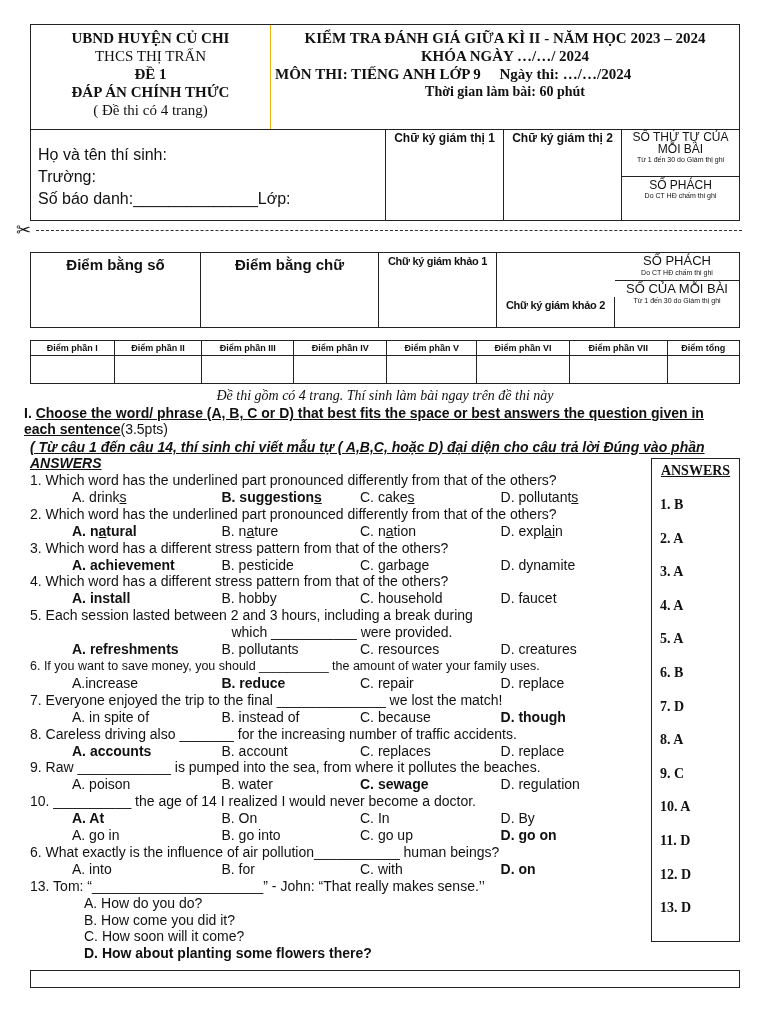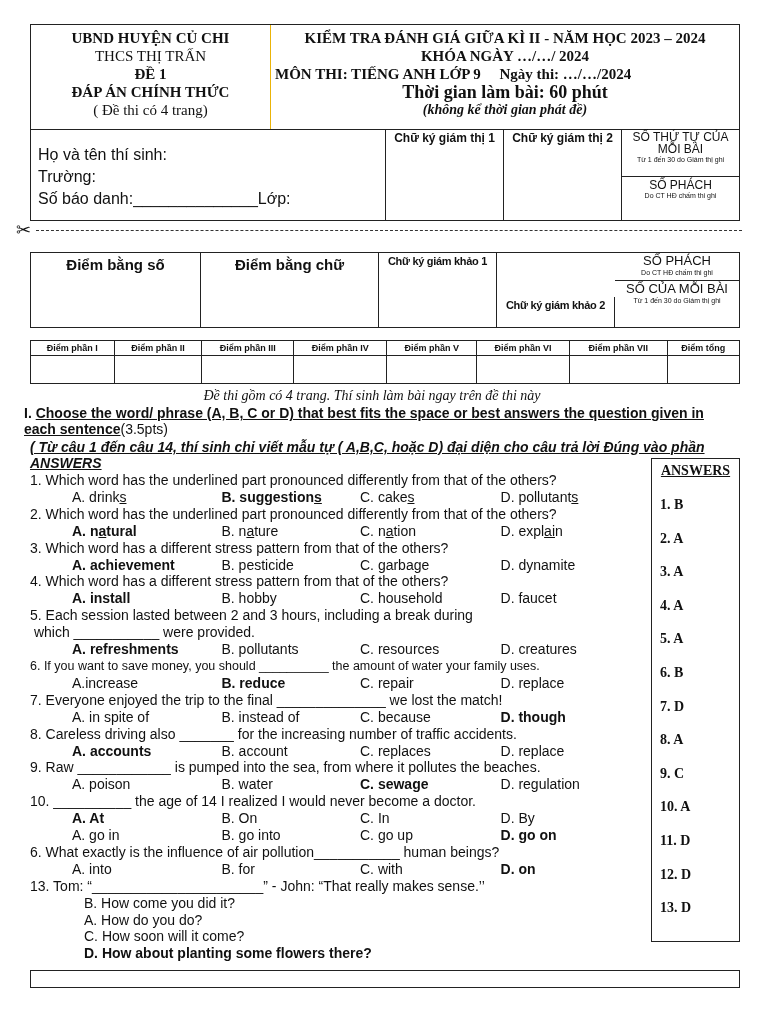--- a/index.html
+++ b/index.html
@@ -5,21 +5,21 @@
   * { box-sizing: border-box; margin: 0; padding: 0; }
   html, body { width: 768px; height: 1024px; background: #ffffff; overflow: hidden; }
   body { position: relative; color: #111; font-family: "Liberation Sans", sans-serif; }
   .abs { position: absolute; }
 
   
   #hdr { left: 30px; top: 24px; width: 710px; height: 106px; border: 1px solid #222; display: flex; }
   #hdr-left { width: 240px; border-right: 1px solid #eab308; text-align: center; font-family: "Liberation Serif", serif; font-size: 15px; line-height: 18px; padding-top: 4px; }
   #hdr-right { flex: 1; text-align: center; font-family: "Liberation Serif", serif; font-size: 15px; line-height: 18px; padding-top: 4px; font-weight: bold; }
   #hdr-right .l3 { text-align: left; padding-left: 4px; }
-  #hdr-right .l4 { font-size: 18px; }
+  #hdr-right .l4 { font-size: 14px; }
   #hdr-right .l5 { font-size: 14px; font-style: italic; }
 
   
   #cand { left: 30px; top: 129px; width: 710px; height: 92px; border: 1px solid #222; border-top: none; display: flex; }
   #cand-info { width: 355px; border-right: 1px solid #222; padding: 15px 0 0 7px; font-size: 16px; line-height: 22px; }
   .sig { border-right: 1px solid #222; font-size: 12px; font-weight: bold; text-align: center; padding-top: 2px; }
   #sig1 { width: 118px; }
   #sig2 { width: 118px; }
   #sothutu { flex: 1; display: flex; flex-direction: column; }
   #sothutu .top { height: 48px; border-bottom: 1px solid #222; text-align: center; font-size: 12px; line-height: 12px; padding-top: 2px; }
@@ -41,21 +41,21 @@
   #g-phach { flex: 1; display: flex; flex-direction: column; }
   #g-phach .top { height: 28px; border-bottom: 1px solid #222; text-align: center; font-size: 13px; line-height: 14px; padding-top: 1px; }
   #g-phach .bot { flex: 1; text-align: center; font-size: 13px; line-height: 14px; padding-top: 1px; }
 
   
   #parts { left: 30px; top: 340px; width: 710px; border-collapse: collapse; }
   #parts th { border: 1px solid #222; font-size: 9px; font-weight: bold; height: 15px; margin-top: 40px; }
   #parts td { border: 1px solid #222; height: 28px; }
 
   
-  #note { left: 17px; top: 388px; width: 710px; text-align: center; font-family: "Liberation Serif", serif; font-style: italic; font-size: 14px; }
+  #note { left: 30px; top: 388px; width: 710px; text-align: center; font-family: "Liberation Serif", serif; font-style: italic; font-size: 14px; }
   #sec-title { left: 24px; top: 405px; width: 700px; font-size: 14px; font-weight: bold; line-height: 16px; }
   #sec-title .u { text-decoration: underline; }
   #sec-title .pts { font-weight: bold; }
   #sec-sub { left: 30px; top: 439px; width: 700px; font-size: 14px; font-weight: bold; font-style: italic; line-height: 16px; text-decoration: underline; }
 
   
   #qs { left: 30px; top: 472px; width: 620px; font-size: 14px; line-height: 16.9px; }
   .q { white-space: nowrap; }
   .opts { display: flex; padding-left: 42px; }
   .opt { width: 150px; white-space: nowrap; }
@@ -85,21 +85,20 @@
     <div>THCS THỊ TRẤN</div>
     <div style="font-weight:bold">ĐỀ 1</div>
     <div style="font-weight:bold">ĐÁP ÁN CHÍNH THỨC</div>
     <div>( Đề thi có 4 trang)</div>
   </div>
   <div id="hdr-right">
     <div>KIỂM TRA ĐÁNH GIÁ GIỮA KÌ II - NĂM HỌC 2023 – 2024</div>
     <div>KHÓA NGÀY …/…/ 2024</div>
     <div class="l3" style="white-space:pre">MÔN THI: TIẾNG ANH LỚP 9     Ngày thi: …/…/2024</div>
     <div class="l4">Thời gian làm bài: 60 phút</div>
-    <div class="l5">(không kể thời gian phát đề)</div>
   </div>
 </div>
 
 <div id="cand" class="abs">
   <div id="cand-info">
     <div>Họ và tên thí sinh:</div>
     <div>Trường:</div>
     <div>Số báo danh:______________Lớp:</div>
   </div>
   <div id="sig1" class="sig">Chữ ký giám thị 1</div>
@@ -201,21 +200,21 @@
       <div class="q">4. Which word has a different stress pattern from that of the others?</div>
       <div class="opts">
         <span class="opt correct"><span>A. install</span><span class="u"></span><span></span></span>
         <span class="opt"><span>B. hobby</span><span class="u"></span><span></span></span>
         <span class="opt"><span>C. household</span><span class="u"></span><span></span></span>
         <span class="opt"><span>D. faucet</span><span class="u"></span><span></span></span>
       </div>
     </div>
     <div>
       <div class="q">5. Each session lasted between 2 and 3 hours, including a break during</div>
-      <div class="q" style="white-space: pre;"> which ___________ were provided.</div>
+      <div class="q" style="white-space: pre; text-align: center;"> which ___________ were provided.</div>
       <div class="opts">
         <span class="opt correct"><span>A. refreshments</span><span class="u"></span><span></span></span>
         <span class="opt"><span>B. pollutants</span><span class="u"></span><span></span></span>
         <span class="opt"><span>C. resources</span><span class="u"></span><span></span></span>
         <span class="opt"><span>D. creatures</span><span class="u"></span><span></span></span>
       </div>
     </div>
     <div>
       <div class="q small-q">6. If you want to save money, you should __________ the amount of water your family uses.</div>
       <div class="opts">
@@ -274,22 +273,22 @@
       <div class="opts">
         <span class="opt"><span>A. into</span><span class="u"></span><span></span></span>
         <span class="opt"><span>B. for</span><span class="u"></span><span></span></span>
         <span class="opt"><span>C. with</span><span class="u"></span><span></span></span>
         <span class="opt correct"><span>D. on</span><span class="u"></span><span></span></span>
       </div>
     </div>
     <div>
       <div class="q">13. Tom: “______________________” - John: “That really makes sense.’’</div>
       <div class="vopts">
+        <div>A. How do you do?</div>
         <div>B. How come you did it?</div>
-        <div>A. How do you do?</div>
         <div>C. How soon will it come?</div>
         <div style="font-weight: bold;">D. How about planting some flowers there?</div>
       </div>
     </div>
   </div>
 
 <div id="ans" class="abs">
   <div class="title">ANSWERS</div>
   <div id="ans-rows">
       <div class="row">1. B</div>

